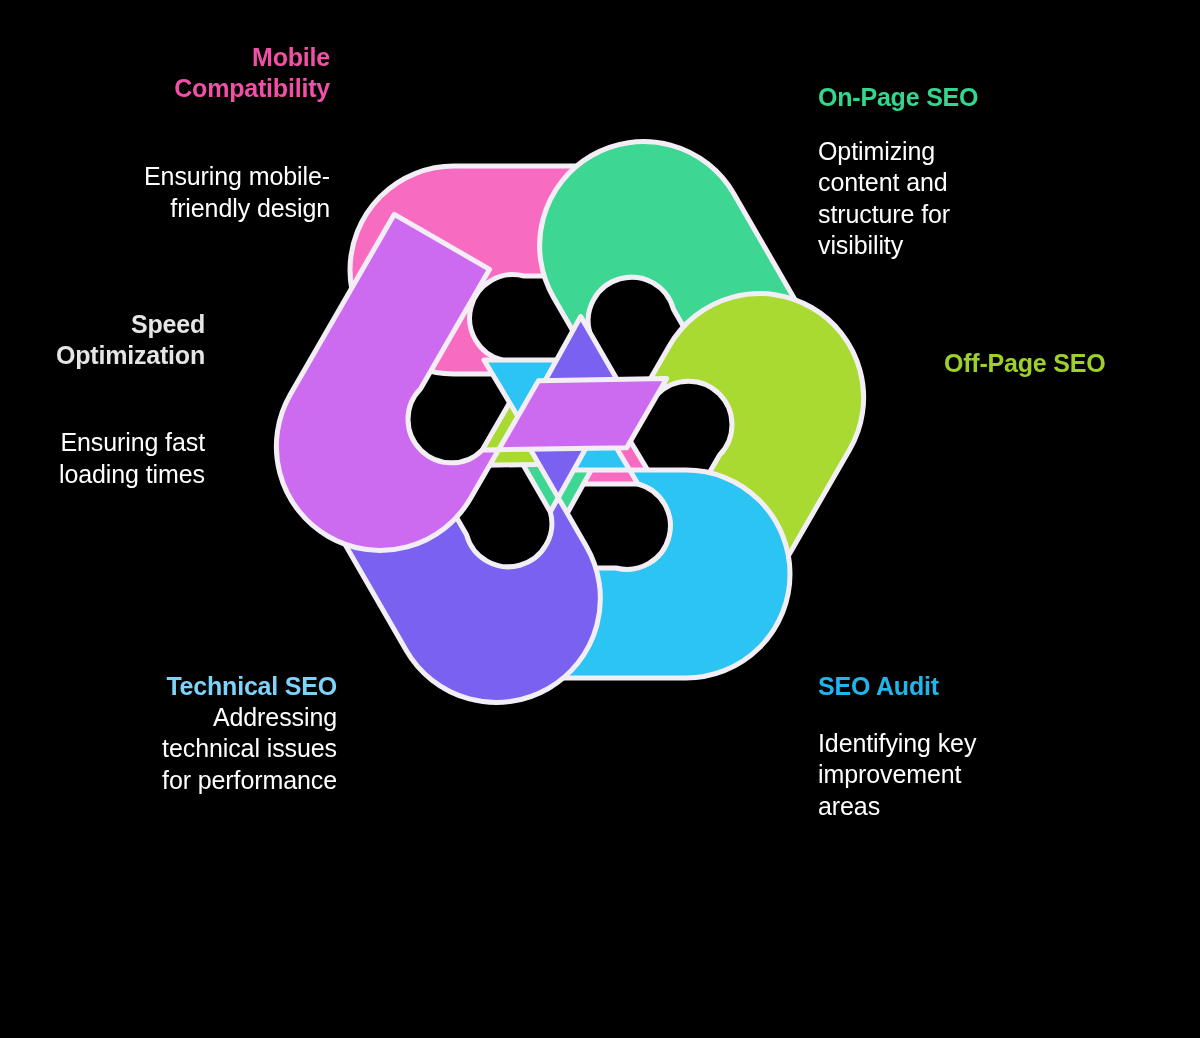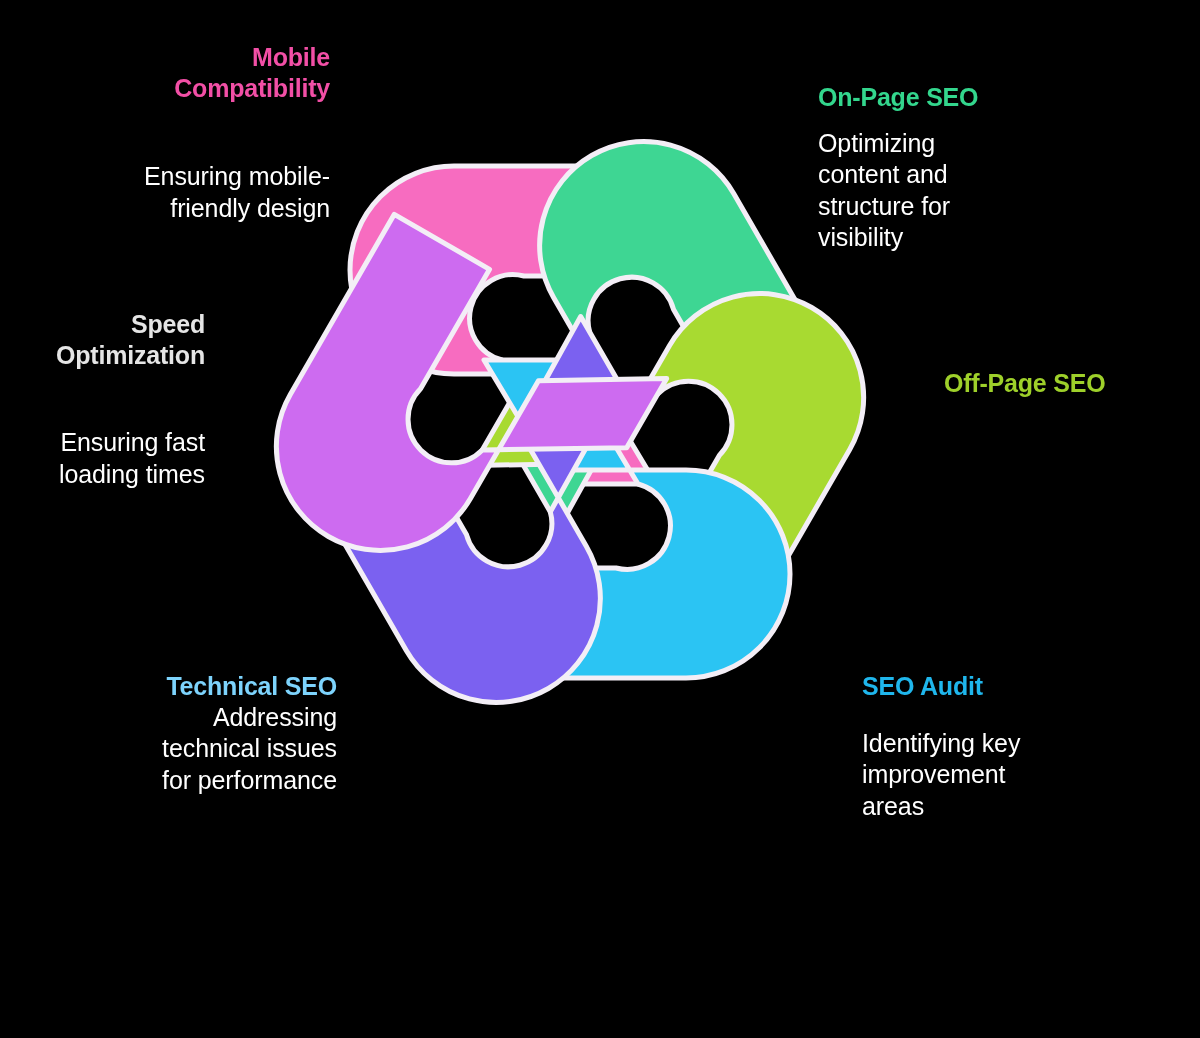--- a/index.html
+++ b/index.html
@@ -42,32 +42,32 @@
     letter-spacing:-0.1px;
   }
   .align-right { text-align:right; }
   .align-left  { text-align:left;  }
 
   
   #node-mobile       { left:10px;  top:42px;  width:320px; }
   #node-mobile .node-desc   { margin-top:58px; }
 
   #node-onpage       { left:818px; top:82px;  width:360px; }
-  #node-onpage .node-desc   { margin-top:15px; }
+  #node-onpage .node-desc   { margin-top:23px; }
 
   #node-speed        { left:0px;   top:309px; width:205px; }
   #node-speed .node-desc    { margin-top:57px; }
 
-  #node-offpage      { left:944px; top:368px; width:256px;text-decoration:underline; }
+  #node-offpage      { left:944px; top:348px; width:256px;text-decoration:underline; }
   #node-offpage .node-desc  { margin-top:27px; }
 
   #node-technical    { left:20px;  top:671px; width:317px; }
   #node-technical .node-desc{ }
 
-  #node-audit        { left:818px; top:671px; width:300px;margin-left:44px; }
+  #node-audit        { left:818px; top:671px; width:300px; }
   #node-audit .node-desc    { margin-top:26px; }
 </style>
 </head>
 <body style="background: rgb(0, 0, 0);">
 
 <div id="stage" style="background: rgb(0, 0, 0);">
 
   <div id="knot-wrap">
     <svg id="knot-svg" viewBox="0 0 740 660" xmlns="http://www.w3.org/2000/svg">
       <defs>

